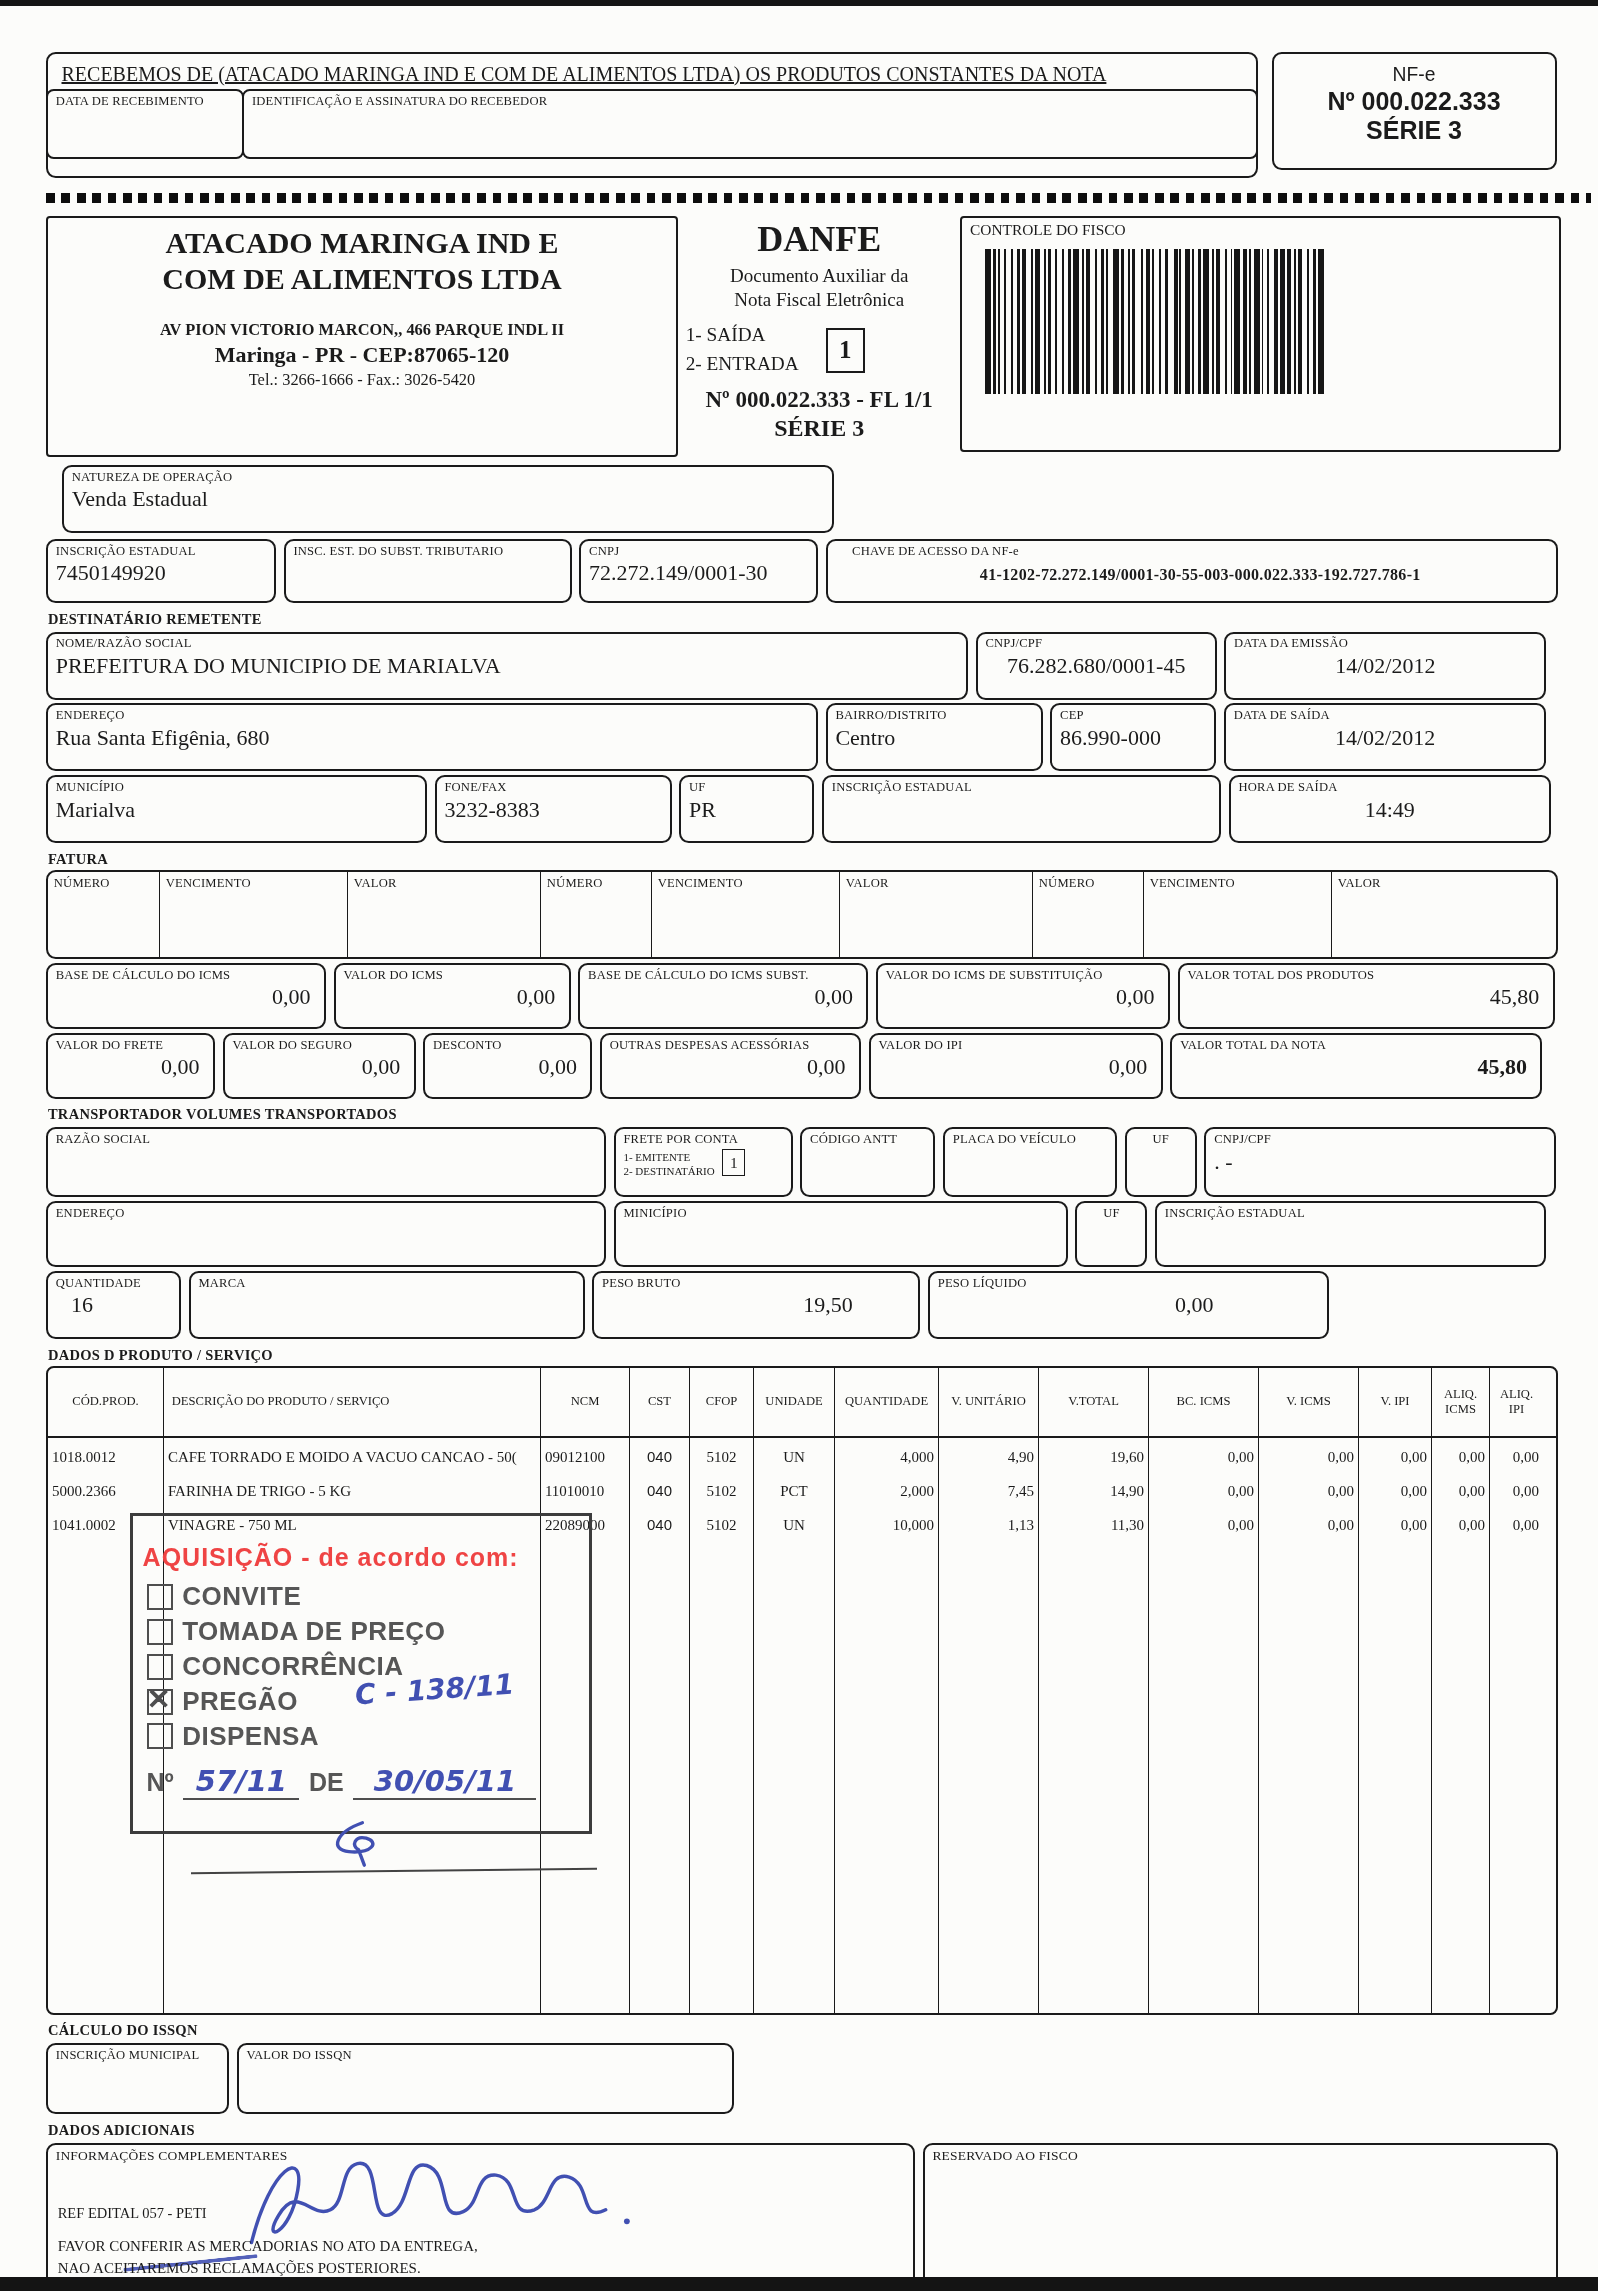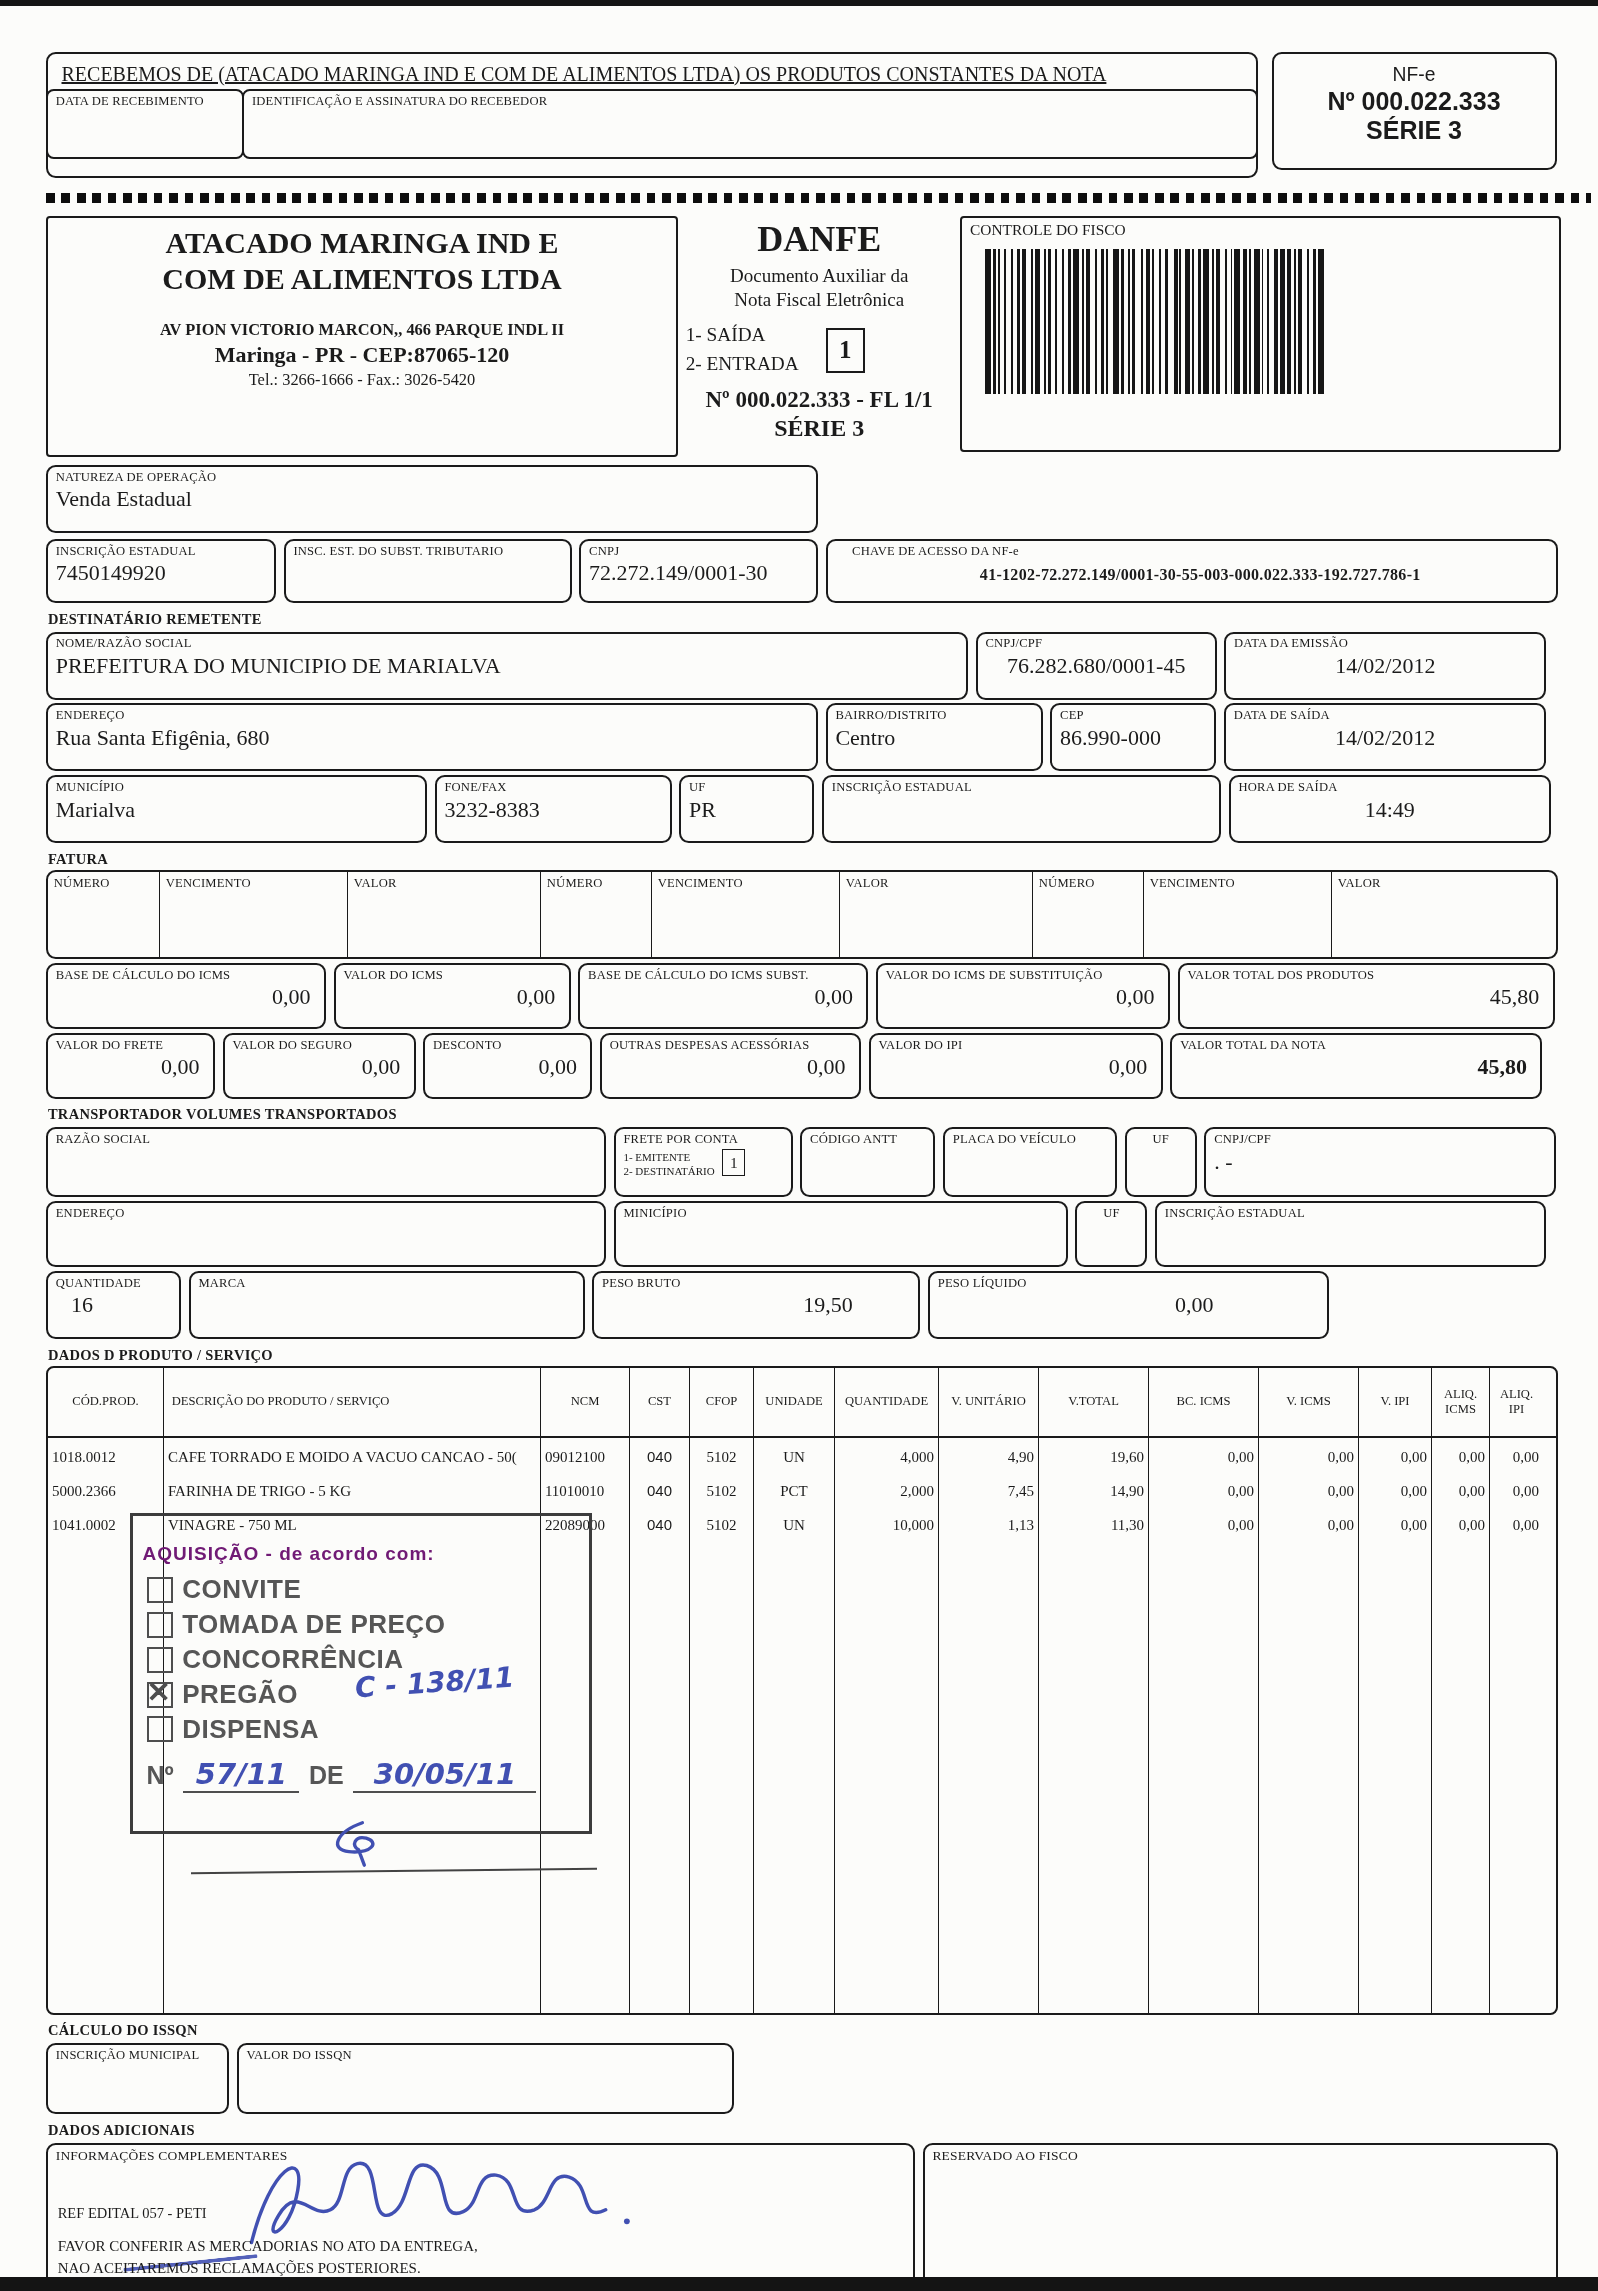--- a/index.html
+++ b/index.html
@@ -37,21 +37,21 @@
   .bcol:last-child{border-right:none;}
   .bcol span{display:block;white-space:nowrap;overflow:hidden;}
   .aR{text-align:right;}
   .aC{text-align:center;}
   
   .barcode{height:145px;margin:9.7px 11.6px 5.8px 15.4px;white-space:nowrap;overflow:hidden;}
   
   .stamp{position:absolute;left:82px;top:145px;width:462px;height:321px;
     border:3.4px solid #3c3c3c;color:#565656;
     font-family:"Liberation Sans", sans-serif;font-weight:bold;padding:9.7px 13.5px;box-sizing:border-box;}
-  .stamp-title{color:#701a75;font-size:19px;letter-spacing:1px;margin:17.4px 0 9.7px -3.9px;}
+  .stamp-title{color:#ef4444;font-size:25px;letter-spacing:1px;margin:17.4px 0 9.7px -3.9px;}
   .stamp-opt{display:flex;align-items:center;margin:3.9px 0;position:relative;}
   .cbx{width:22px;height:22px;border:2.9px solid #4e4e4e;margin-right:9.7px;flex:0 0 auto;position:relative;}
   .cbx .x{position:absolute;left:-1.9px;top:-8.7px;font-size:29px;color:#4e4e4e;font-weight:bold;}
   .stamp-opt .olbl{font-size:26px;letter-spacing:0.5px;}
   .hand{color:#4150b2;font-family:"DejaVu Sans", sans-serif;font-style:italic;font-weight:600;}
   .note138{position:absolute;left:208px;top:-13.5px;font-size:28px;transform:rotate(-4deg);}
   .stamp-numline{margin-top:11.6px;font-size:25px;display:flex;align-items:baseline;gap:9.7px;}
   .uline{border-bottom:2.9px solid #4e4e4e;display:inline-block;min-width:116px;text-align:center;}
   .stamp-bottomline{position:absolute;left:58px;bottom:-41px;width:406px;border-top:2.9px solid #434343;transform:rotate(-.6deg);}
   .squig{position:absolute;left:183px;bottom:-39px;}
@@ -114,21 +114,21 @@
       </div>
       <div class="ctr bold" style="font-size:23px;margin-top:7.7px;">Nº 000.022.333 - FL 1/1</div>
       <div class="ctr bold" style="font-size:24px;margin-top:1.9px;">SÉRIE 3</div>
     </div>
     <div class="box" style="width:601px;height:236px;border-width:2.9px;border-radius:3.9px;">
       <div style="font-size:15.4px;">CONTROLE DO FISCO</div>
       <div class="barcode"><span style="display:inline-block;height:145px;vertical-align:top;width:5.5px;background:#161616;"></span><span style="display:inline-block;height:145px;vertical-align:top;width:1.8px;"></span><span style="display:inline-block;height:145px;vertical-align:top;width:3.7px;background:#161616;"></span><span style="display:inline-block;height:145px;vertical-align:top;width:1.8px;"></span><span style="display:inline-block;height:145px;vertical-align:top;width:1.8px;background:#161616;"></span><span style="display:inline-block;height:145px;vertical-align:top;width:3.7px;"></span><span style="display:inline-block;height:145px;vertical-align:top;width:1.8px;background:#161616;"></span><span style="display:inline-block;height:145px;vertical-align:top;width:5.5px;"></span><span style="display:inline-block;height:145px;vertical-align:top;width:1.8px;background:#161616;"></span><span style="display:inline-block;height:145px;vertical-align:top;width:3.7px;"></span><span style="display:inline-block;height:145px;vertical-align:top;width:3.7px;background:#161616;"></span><span style="display:inline-block;height:145px;vertical-align:top;width:1.8px;"></span><span style="display:inline-block;height:145px;vertical-align:top;width:3.7px;background:#161616;"></span><span style="display:inline-block;height:145px;vertical-align:top;width:5.5px;"></span><span style="display:inline-block;height:145px;vertical-align:top;width:1.8px;background:#161616;"></span><span style="display:inline-block;height:145px;vertical-align:top;width:1.8px;"></span><span style="display:inline-block;height:145px;vertical-align:top;width:5.5px;background:#161616;"></span><span style="display:inline-block;height:145px;vertical-align:top;width:3.7px;"></span><span style="display:inline-block;height:145px;vertical-align:top;width:1.8px;background:#161616;"></span><span style="display:inline-block;height:145px;vertical-align:top;width:1.8px;"></span><span style="display:inline-block;height:145px;vertical-align:top;width:3.7px;background:#161616;"></span><span style="display:inline-block;height:145px;vertical-align:top;width:3.7px;"></span><span style="display:inline-block;height:145px;vertical-align:top;width:1.8px;background:#161616;"></span><span style="display:inline-block;height:145px;vertical-align:top;width:5.5px;"></span><span style="display:inline-block;height:145px;vertical-align:top;width:1.8px;background:#161616;"></span><span style="display:inline-block;height:145px;vertical-align:top;width:3.7px;"></span><span style="display:inline-block;height:145px;vertical-align:top;width:3.7px;background:#161616;"></span><span style="display:inline-block;height:145px;vertical-align:top;width:1.8px;"></span><span style="display:inline-block;height:145px;vertical-align:top;width:5.5px;background:#161616;"></span><span style="display:inline-block;height:145px;vertical-align:top;width:3.7px;"></span><span style="display:inline-block;height:145px;vertical-align:top;width:1.8px;background:#161616;"></span><span style="display:inline-block;height:145px;vertical-align:top;width:1.8px;"></span><span style="display:inline-block;height:145px;vertical-align:top;width:3.7px;background:#161616;"></span><span style="display:inline-block;height:145px;vertical-align:top;width:5.5px;"></span><span style="display:inline-block;height:145px;vertical-align:top;width:1.8px;background:#161616;"></span><span style="display:inline-block;height:145px;vertical-align:top;width:3.7px;"></span><span style="display:inline-block;height:145px;vertical-align:top;width:3.7px;background:#161616;"></span><span style="display:inline-block;height:145px;vertical-align:top;width:1.8px;"></span><span style="display:inline-block;height:145px;vertical-align:top;width:1.8px;background:#161616;"></span><span style="display:inline-block;height:145px;vertical-align:top;width:5.5px;"></span><span style="display:inline-block;height:145px;vertical-align:top;width:5.5px;background:#161616;"></span><span style="display:inline-block;height:145px;vertical-align:top;width:1.8px;"></span><span style="display:inline-block;height:145px;vertical-align:top;width:3.7px;background:#161616;"></span><span style="display:inline-block;height:145px;vertical-align:top;width:3.7px;"></span><span style="display:inline-block;height:145px;vertical-align:top;width:1.8px;background:#161616;"></span><span style="display:inline-block;height:145px;vertical-align:top;width:1.8px;"></span><span style="display:inline-block;height:145px;vertical-align:top;width:3.7px;background:#161616;"></span><span style="display:inline-block;height:145px;vertical-align:top;width:5.5px;"></span><span style="display:inline-block;height:145px;vertical-align:top;width:1.8px;background:#161616;"></span><span style="display:inline-block;height:145px;vertical-align:top;width:3.7px;"></span><span style="display:inline-block;height:145px;vertical-align:top;width:3.7px;background:#161616;"></span><span style="display:inline-block;height:145px;vertical-align:top;width:1.8px;"></span><span style="display:inline-block;height:145px;vertical-align:top;width:1.8px;background:#161616;"></span><span style="display:inline-block;height:145px;vertical-align:top;width:5.5px;"></span><span style="display:inline-block;height:145px;vertical-align:top;width:1.8px;background:#161616;"></span><span style="display:inline-block;height:145px;vertical-align:top;width:3.7px;"></span><span style="display:inline-block;height:145px;vertical-align:top;width:3.7px;background:#161616;"></span><span style="display:inline-block;height:145px;vertical-align:top;width:5.5px;"></span><span style="display:inline-block;height:145px;vertical-align:top;width:3.7px;background:#161616;"></span><span style="display:inline-block;height:145px;vertical-align:top;width:1.8px;"></span><span style="display:inline-block;height:145px;vertical-align:top;width:1.8px;background:#161616;"></span><span style="display:inline-block;height:145px;vertical-align:top;width:3.7px;"></span><span style="display:inline-block;height:145px;vertical-align:top;width:5.5px;background:#161616;"></span><span style="display:inline-block;height:145px;vertical-align:top;width:1.8px;"></span><span style="display:inline-block;height:145px;vertical-align:top;width:1.8px;background:#161616;"></span><span style="display:inline-block;height:145px;vertical-align:top;width:3.7px;"></span><span style="display:inline-block;height:145px;vertical-align:top;width:3.7px;background:#161616;"></span><span style="display:inline-block;height:145px;vertical-align:top;width:1.8px;"></span><span style="display:inline-block;height:145px;vertical-align:top;width:5.5px;background:#161616;"></span><span style="display:inline-block;height:145px;vertical-align:top;width:3.7px;"></span><span style="display:inline-block;height:145px;vertical-align:top;width:1.8px;background:#161616;"></span><span style="display:inline-block;height:145px;vertical-align:top;width:1.8px;"></span><span style="display:inline-block;height:145px;vertical-align:top;width:3.7px;background:#161616;"></span><span style="display:inline-block;height:145px;vertical-align:top;width:5.5px;"></span><span style="display:inline-block;height:145px;vertical-align:top;width:1.8px;background:#161616;"></span><span style="display:inline-block;height:145px;vertical-align:top;width:3.7px;"></span><span style="display:inline-block;height:145px;vertical-align:top;width:1.8px;background:#161616;"></span><span style="display:inline-block;height:145px;vertical-align:top;width:1.8px;"></span><span style="display:inline-block;height:145px;vertical-align:top;width:5.5px;background:#161616;"></span><span style="display:inline-block;height:145px;vertical-align:top;width:3.7px;"></span><span style="display:inline-block;height:145px;vertical-align:top;width:3.7px;background:#161616;"></span><span style="display:inline-block;height:145px;vertical-align:top;width:1.8px;"></span><span style="display:inline-block;height:145px;vertical-align:top;width:1.8px;background:#161616;"></span><span style="display:inline-block;height:145px;vertical-align:top;width:3.7px;"></span><span style="display:inline-block;height:145px;vertical-align:top;width:5.5px;background:#161616;"></span><span style="display:inline-block;height:145px;vertical-align:top;width:1.8px;"></span><span style="display:inline-block;height:145px;vertical-align:top;width:1.8px;background:#161616;"></span><span style="display:inline-block;height:145px;vertical-align:top;width:3.7px;"></span><span style="display:inline-block;height:145px;vertical-align:top;width:1.8px;background:#161616;"></span><span style="display:inline-block;height:145px;vertical-align:top;width:5.5px;"></span><span style="display:inline-block;height:145px;vertical-align:top;width:3.7px;background:#161616;"></span><span style="display:inline-block;height:145px;vertical-align:top;width:1.8px;"></span><span style="display:inline-block;height:145px;vertical-align:top;width:5.5px;background:#161616;"></span><span style="display:inline-block;height:145px;vertical-align:top;width:1.8px;"></span><span style="display:inline-block;height:145px;vertical-align:top;width:3.7px;background:#161616;"></span><span style="display:inline-block;height:145px;vertical-align:top;width:3.7px;"></span><span style="display:inline-block;height:145px;vertical-align:top;width:1.8px;background:#161616;"></span><span style="display:inline-block;height:145px;vertical-align:top;width:1.8px;"></span><span style="display:inline-block;height:145px;vertical-align:top;width:3.7px;background:#161616;"></span><span style="display:inline-block;height:145px;vertical-align:top;width:5.5px;"></span><span style="display:inline-block;height:145px;vertical-align:top;width:1.8px;background:#161616;"></span><span style="display:inline-block;height:145px;vertical-align:top;width:3.7px;"></span><span style="display:inline-block;height:145px;vertical-align:top;width:3.7px;background:#161616;"></span><span style="display:inline-block;height:145px;vertical-align:top;width:1.8px;"></span><span style="display:inline-block;height:145px;vertical-align:top;width:5.5px;background:#161616;"></span><span style="display:inline-block;height:145px;vertical-align:top;width:1.8px;"></span></div>
     </div>
   </div>
 
-  <div class="row" style="margin-top:7.7px;">
+  <div class="row" style="margin-top:7.7px;margin-left:16px;">
     <div class="box" style="width:772px;height:68px;">
       <div class="lbl">NATUREZA DE OPERAÇÃO</div>
       <div class="val">Venda Estadual</div>
     </div>
   </div>
 
   <div class="row" style="margin-top:5.8px;">
     <div class="box" style="width:230px;height:64px;">
       <div class="lbl">INSCRIÇÃO ESTADUAL</div>
       <div class="val">7450149920</div>

